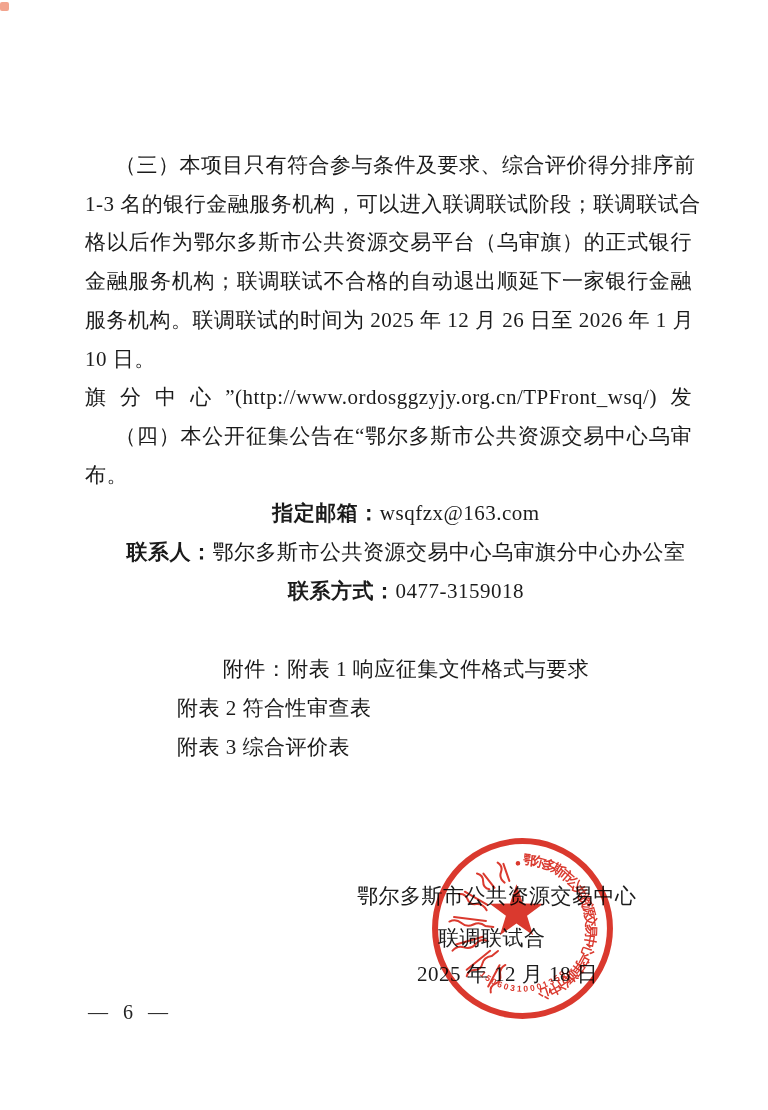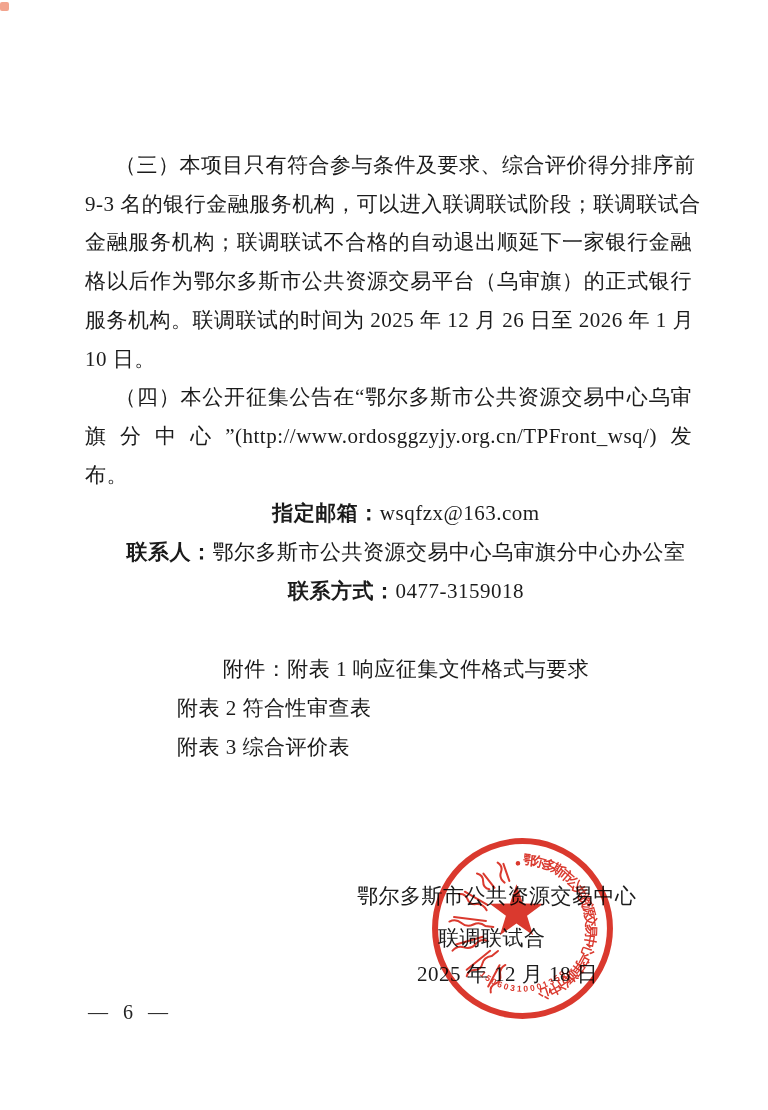--- a/index.html
+++ b/index.html
@@ -68,30 +68,30 @@
 <body>
 
 <div class="page">
 
   <div class="corner-mark"></div>
 
   <div class="body-text">
 
     <div>
       <div class="tline indent">（三）本项目只有符合参与条件及要求、综合评价得分排序前</div>
-      <div class="tline">9-3 名的银行金融服务机构，可以进入联调联试阶段；联调联试合</div>
+      <div class="tline">1-3 名的银行金融服务机构，可以进入联调联试阶段；联调联试合</div>
+      <div class="tline">格以后作为鄂尔多斯市公共资源交易平台（乌审旗）的正式银行</div>
       <div class="tline">金融服务机构；联调联试不合格的自动退出顺延下一家银行金融</div>
-      <div class="tline">格以后作为鄂尔多斯市公共资源交易平台（乌审旗）的正式银行</div>
       <div class="tline">服务机构。联调联试的时间为 2025 年 12 月 26 日至 2026 年 1 月</div>
       <div class="tline tail">10 日。</div>
     </div>
 
     <div>
+      <div class="tline">旗分中心”(http://www.ordosggzyjy.org.cn/TPFront_wsq/)发</div>
       <div class="tline indent">（四）本公开征集公告在“鄂尔多斯市公共资源交易中心乌审</div>
-      <div class="tline">旗分中心”(http://www.ordosggzyjy.org.cn/TPFront_wsq/)发</div>
       <div class="tline tail">布。</div>
     </div>
 
 
     <div>
       <div class="contact-line">
         <span class="lbl">指定邮箱：</span><span>wsqfzx@163.com</span>
       </div>
       <div class="contact-line">
         <span class="lbl">联系人：</span><span>鄂尔多斯市公共资源交易中心乌审旗分中心办公室</span>

